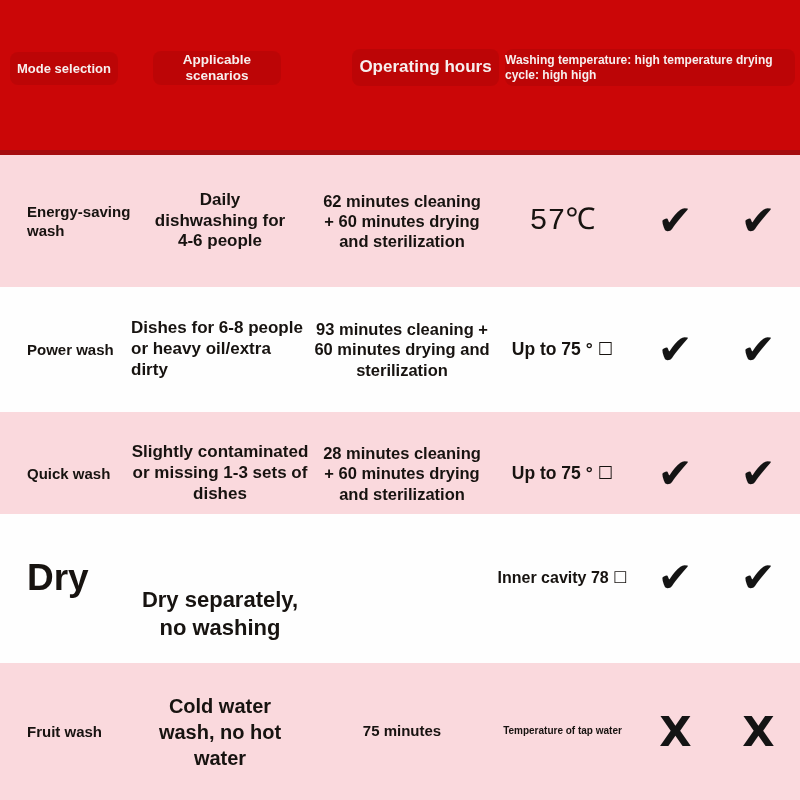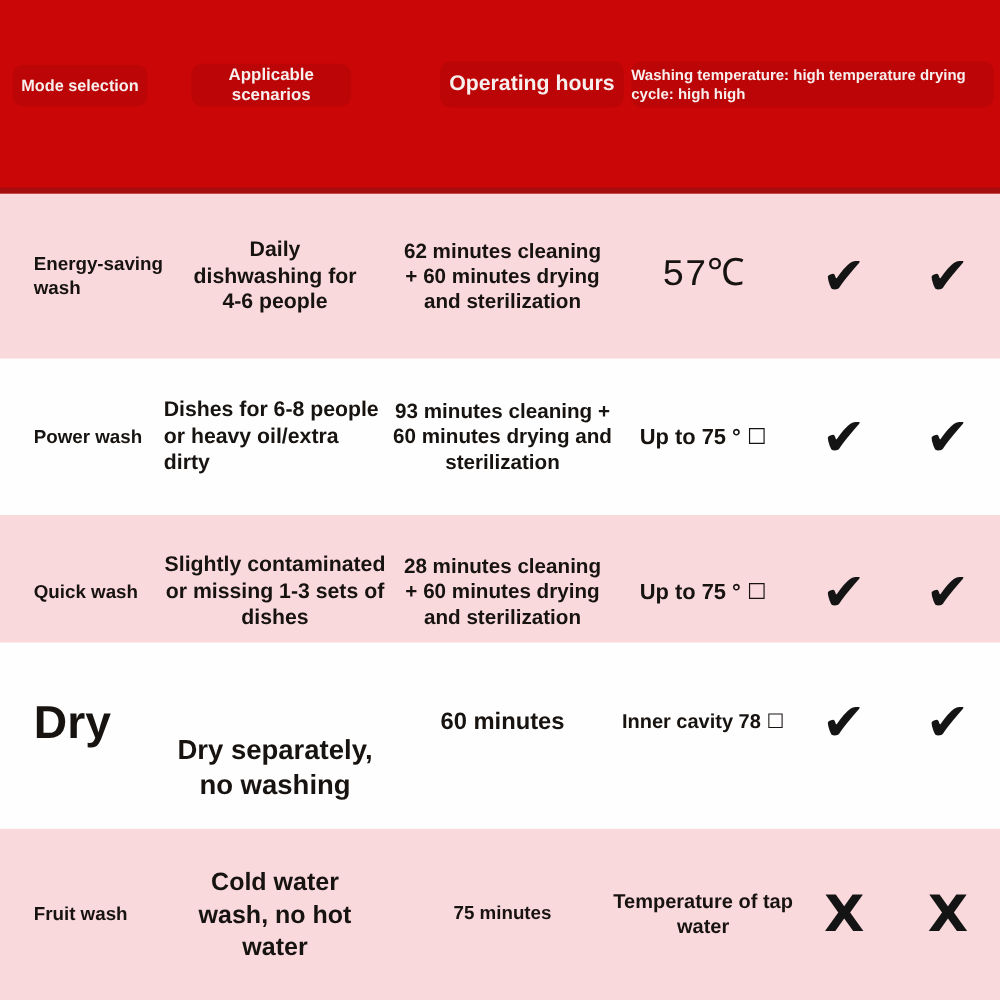--- a/index.html
+++ b/index.html
@@ -56,21 +56,21 @@
 
   
   .r1 .c-temp{font-size:30px;font-weight:400;font-family:Liberation Mono, monospace;}
   .r2 .c-scenario{align-items:flex-start;text-align:left;padding-left:6px;}
   .r4 .c-mode{font-size:37px;}
   .r4 .c-scenario{font-size:22px;line-height:1.28;justify-content:flex-end;}
   .r4 .c-duration{font-size:19px;}
   .r4 .c-temp{font-size:16px;}
   .r5 .c-scenario{font-size:20px;line-height:1.3;}
   .r5 .c-duration{font-size:15px;}
-  .r5 .c-temp{font-size:16px;}
+  .r5 .c-temp{font-size:10px;}
 </style>
 </head>
 <body>
 
 <div class="page">
 
   <div class="header">
     <div class="h-label h-mode">
       <span>Mode selection</span>
     </div>
@@ -164,23 +164,20 @@
   </div>
 
   <div class="row white r4">
     <div class="cell c-mode">
       <span class="ln">Dry</span>
     </div>
     <div class="cell c-scenario">
       <span class="ln">Dry separately,</span>
       <span class="ln">no washing</span>
     </div>
-    <div class="cell c-duration">
-      <span class="ln">60 minutes</span>
-    </div>
     <div class="cell c-temp">
       <span>Inner cavity 78 ☐</span>
     </div>
     <div class="cell c-mark1">
       <span class="mark">✔</span>
     </div>
     <div class="cell c-mark2">
       <span class="mark">✔</span>
     </div>
   </div>

